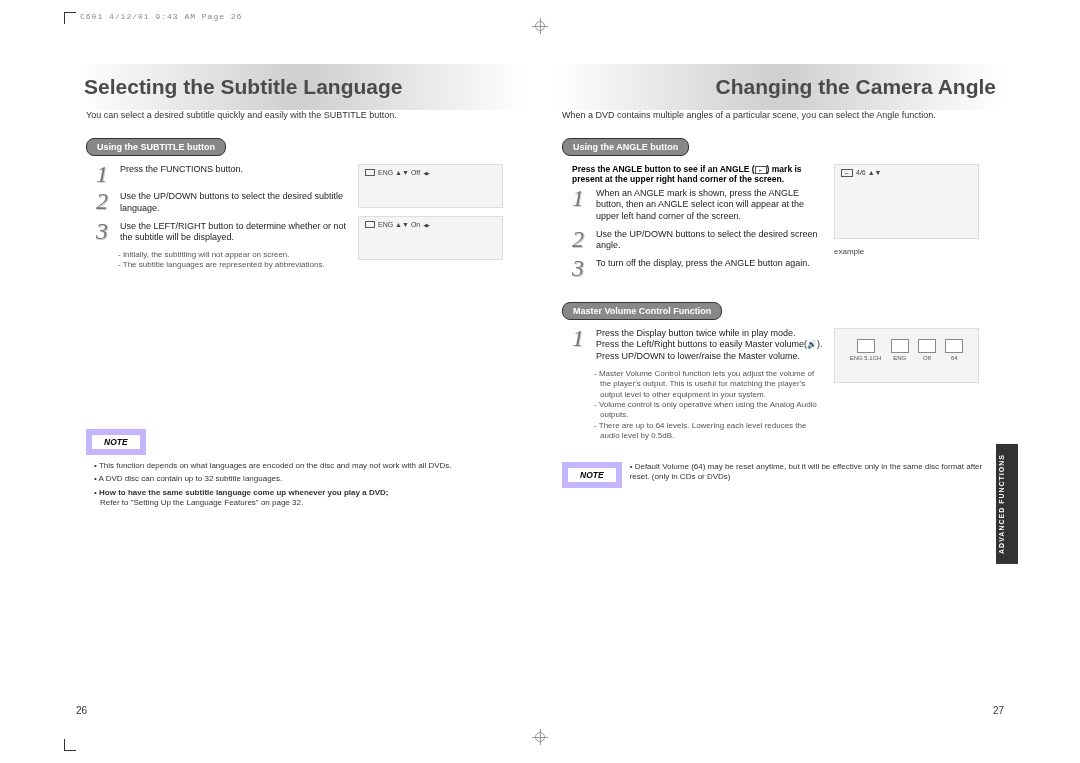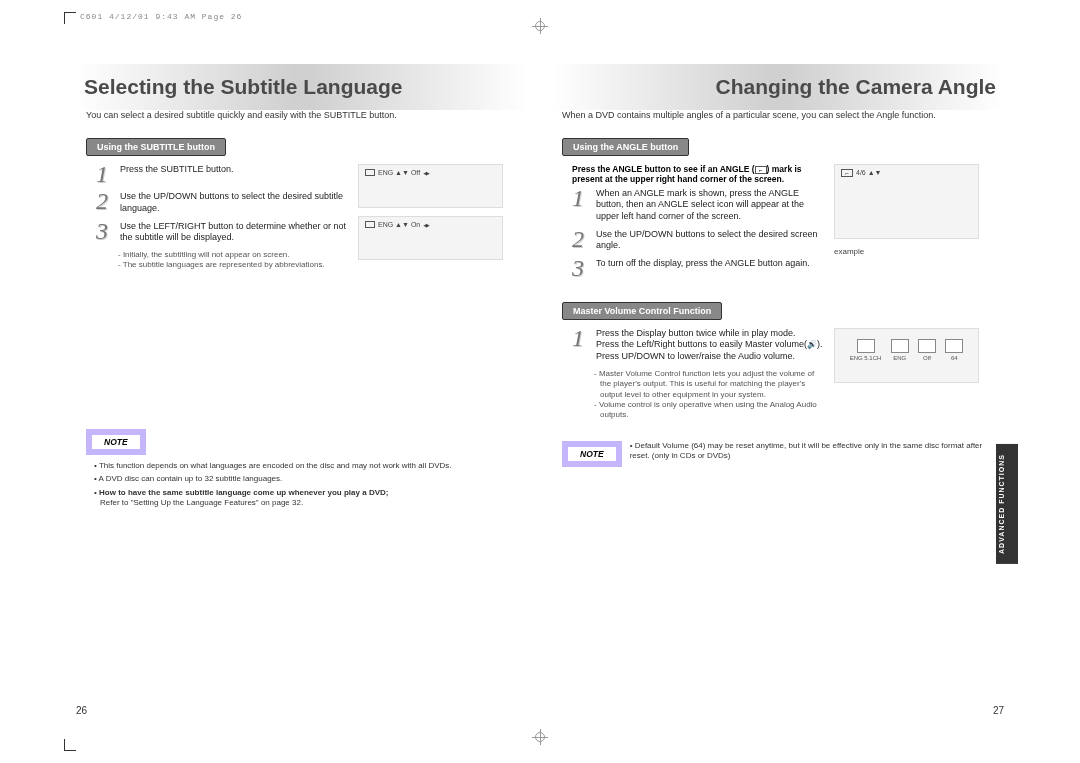--- a/index.html
+++ b/index.html
@@ -106,21 +106,21 @@
     margin: 0 10px 14px 10px;
     line-height: 1.3;
   }
   .pill {
     display: inline-block;
     background: #888;
     color: #fff;
     font-size: 9px;
     font-weight: bold;
     padding: 3px 10px;
-    border-radius: 2px;
+    border-radius: 8px;
     border: 1px solid #333;
     margin-bottom: 8px;
   }
   .content-area {
     display: flex;
     gap: 10px;
     padding: 0 10px;
   }
   .steps-col { flex: 1; }
   .screens-col { width: 150px; }
@@ -248,21 +248,21 @@
       <span class="title-text">Selecting the Subtitle Language</span>
     </div>
     <div class="intro">You can select a desired subtitle quickly and easily with the SUBTITLE button.</div>
 
     <div class="section-block">
       <span class="pill">Using the SUBTITLE button</span>
       <div class="content-area">
         <div class="steps-col">
           <div class="step">
             <span class="step-num">1</span>
-            <span class="step-text">Press the SUBTITLE button.</span>
+            <span class="step-text">Press the FUNCTIONS button.</span>
           </div>
           <div class="step">
             <span class="step-num">2</span>
             <span class="step-text">Use the UP/DOWN buttons to select the desired subtitle language.</span>
           </div>
           <div class="step">
             <span class="step-num">3</span>
             <span class="step-text">Use the LEFT/RIGHT button to determine whether or not the subtitle will be displayed.</span>
           </div>
           <ul class="sub-notes">
@@ -341,26 +341,27 @@
 
     <div class="section-block">
       <span class="pill">Master Volume Control Function</span>
       <div class="content-area">
         <div class="steps-col">
           <div class="step">
             <span class="step-num">1</span>
             <span class="step-text">
               <span>Press the Display button twice while in play mode.</span><br>
               <span>Press the Left/Right buttons to easily Master volume(</span><span class="pen-icon">🔊</span><span>).</span><br>
-              <span>Press UP/DOWN to lower/raise the Audio volume.</span>
+              <span>Press UP/DOWN to lower/raise the Master volume.</span>
             </span>
           </div>
           <ul class="sub-notes">
             <li>Master Volume Control function lets you adjust the volume of the player's output. This is useful for matching the player's output level to other equipment in your system.</li>
             <li>Volume control is only operative when using the Analog Audio outputs.</li>
+            <li>There are up to 64 levels. Lowering each level reduces the audio level by 0.5dB.</li>
           </ul>
         </div>
         <div class="screens-col">
           <div class="osd-box" style="height:55px">
             <div class="vol-icons">
               <div class="vol-icon-box"><div class="vol-icon-sq"></div><span>ENG 5.1CH</span></div>
               <div class="vol-icon-box"><div class="vol-icon-sq"></div><span>ENG</span></div>
               <div class="vol-icon-box"><div class="vol-icon-sq"></div><span>Off</span></div>
               <div class="vol-icon-box"><div class="vol-icon-sq"></div><span>64</span></div>
             </div>

